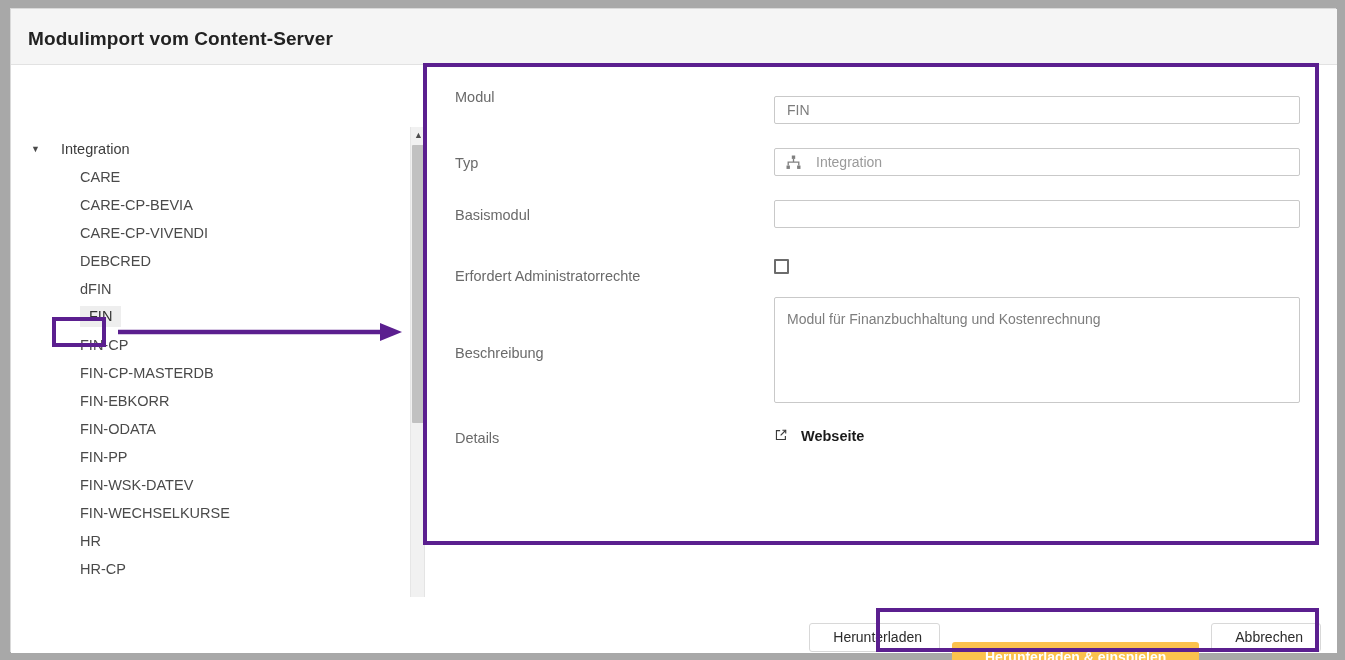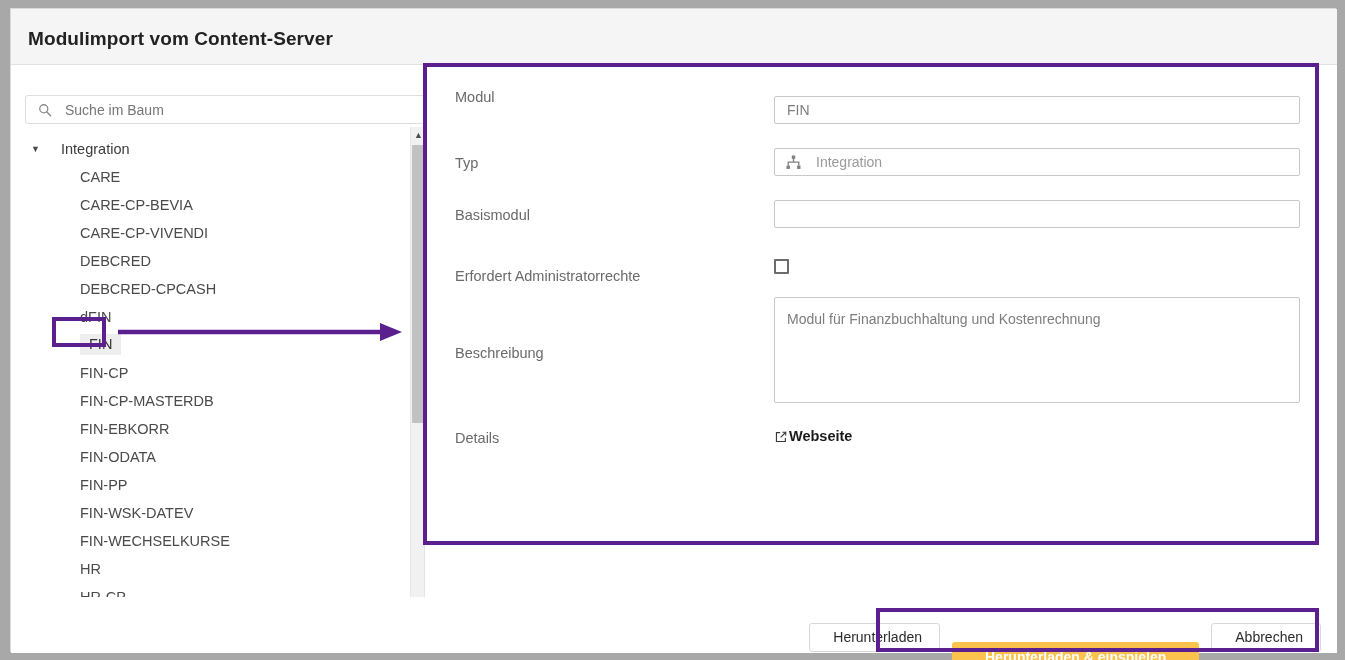--- a/index.html
+++ b/index.html
@@ -220,22 +220,22 @@
     color: #7d7d7d;
     padding: 11px 12px;
     resize: none;
     outline: none;
     line-height: 1.45;
   }
   #desc-textarea::placeholder { color: #8e8e8e; opacity: 1; }
 
   #details-link {
     display: inline-flex;
-    align-items: flex-end;
-    gap: 1px;
+    align-items: flex-start;
+    gap: 13px;
     font-size: 14.5px;
     font-weight: bold;
     color: #1a1a1a;
     text-decoration: none;
     cursor: pointer;
     white-space: nowrap;
   }
   #external-link-icon { width: 14px; height: 14px; color: #444; }
 
   
@@ -305,50 +305,38 @@
 
 <div id="window-frame">
   <div id="window-body">
 
     <div id="title-bar">
       <div id="dialog-title">Modulimport vom Content-Server</div>
     </div>
 
     <div id="tree-panel">
 
-      <div id="search-box">
-        <span id="search-icon">
-          <svg viewBox="0 0 16 16" width="14" height="14" fill="none" stroke="#8a8a8a" stroke-width="1.5">
-            <circle cx="6.6" cy="6.6" r="4.6"></circle>
-            <line x1="10.2" y1="10.2" x2="14.5" y2="14.5" stroke-linecap="round"></line>
-          </svg>
-        </span>
-        <input id="search-input" type="text" placeholder="Suche im Baum" style="">
-      </div>
 
       <div id="tree-scroll">
         <div class="tree-node root">
           <span class="caret">▼</span>
           <span class="label">Integration</span>
         </div>
 
         <div class="tree-node child">
           <span class="label">CARE</span>
         </div>
         <div class="tree-node child">
           <span class="label">CARE-CP-BEVIA</span>
         </div>
         <div class="tree-node child">
           <span class="label">CARE-CP-VIVENDI</span>
         </div>
         <div class="tree-node child">
           <span class="label">DEBCRED</span>
-        </div>
-        <div class="tree-node child">
-          <span class="label">DEBCRED-CPCASH</span>
         </div>
         <div class="tree-node child">
           <span class="label">dFIN</span>
         </div>
         <div class="tree-node child highlighted">
           <span class="label">FIN</span>
         </div>
         <div class="tree-node child">
           <span class="label">FIN-CP</span>
         </div>

